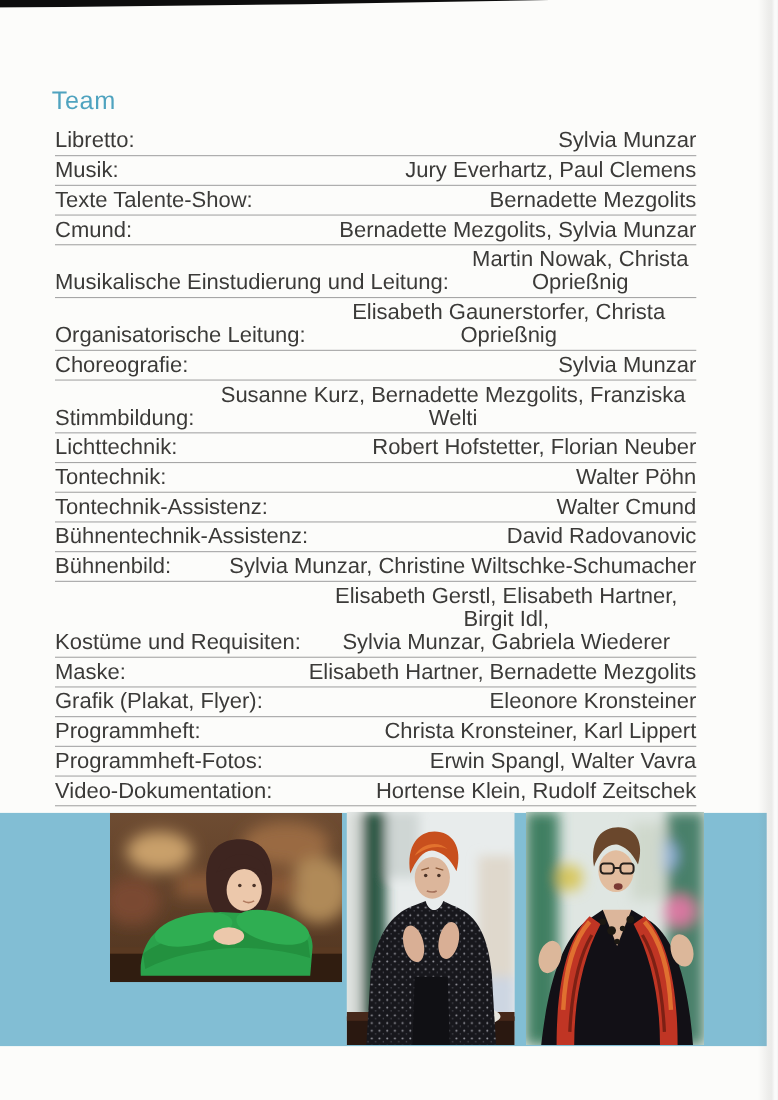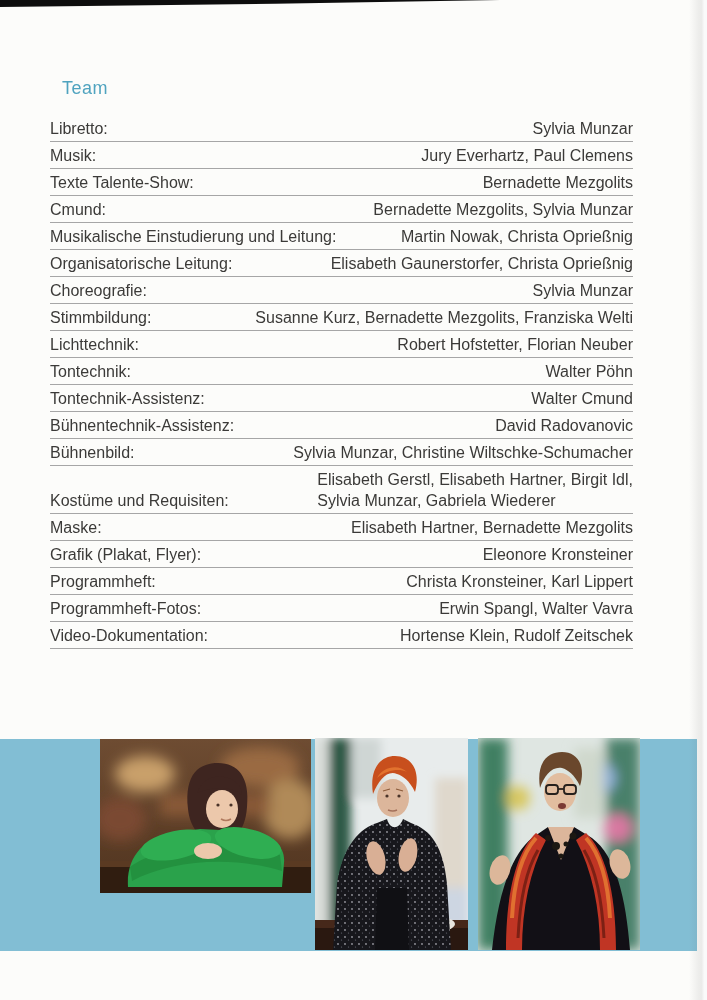--- a/index.html
+++ b/index.html
@@ -13,35 +13,35 @@
   .scan-edge-top{
     position:absolute;top:0;left:0;width:500px;height:7px;background:#0d0d0d;
     clip-path:polygon(0 0,100% 0,55% 55%,0 100%);
   }
   .page-edge-shadow{
     position:absolute;top:0;right:0;width:18px;height:100%;
     background:linear-gradient(to right,rgba(0,0,0,0) 0%,rgba(100,100,100,0.10) 55%,rgba(160,160,160,0.18) 70%,rgba(250,250,250,1) 85%);
   }
   
   .team-heading{
-    position:absolute;left:62px;top:78px;
-    font-size:18px;letter-spacing:.5px;color:var(--accent,#4fa3bf);
+    position:absolute;left:47px;top:78px;
+    font-size:23px;letter-spacing:.5px;color:var(--accent,#4fa3bf);
   }
   
   .credits{
     position:absolute;left:50px;top:115px;width:583px;
-    font-size:16px;line-height:21px;
+    font-size:20px;line-height:21px;
   }
   .credit-row{
     display:flex;justify-content:space-between;align-items:flex-end;
     border-bottom:1px solid var(--rule,#a6a6a6);
     padding:3px 0 2px;
   }
   .credit-role{white-space:nowrap;padding-right:14px;}
-  .credit-names{text-align:left;white-space:pre-line;}
+  .credit-names{text-align:center;white-space:pre-line;}
   
   .footer-band{
     position:absolute;left:0;top:739px;width:697px;height:212px;
     background:var(--band,#82bed4);
   }
   .photo{position:absolute;overflow:hidden;}
   .photo svg{display:block;width:100%;height:100%;}
   #photo1{left:100px;top:739px;width:211px;height:154px;}
   #photo2{left:315px;top:738px;width:153px;height:212px;}
   #photo3{left:478px;top:738px;width:162px;height:212px;}

